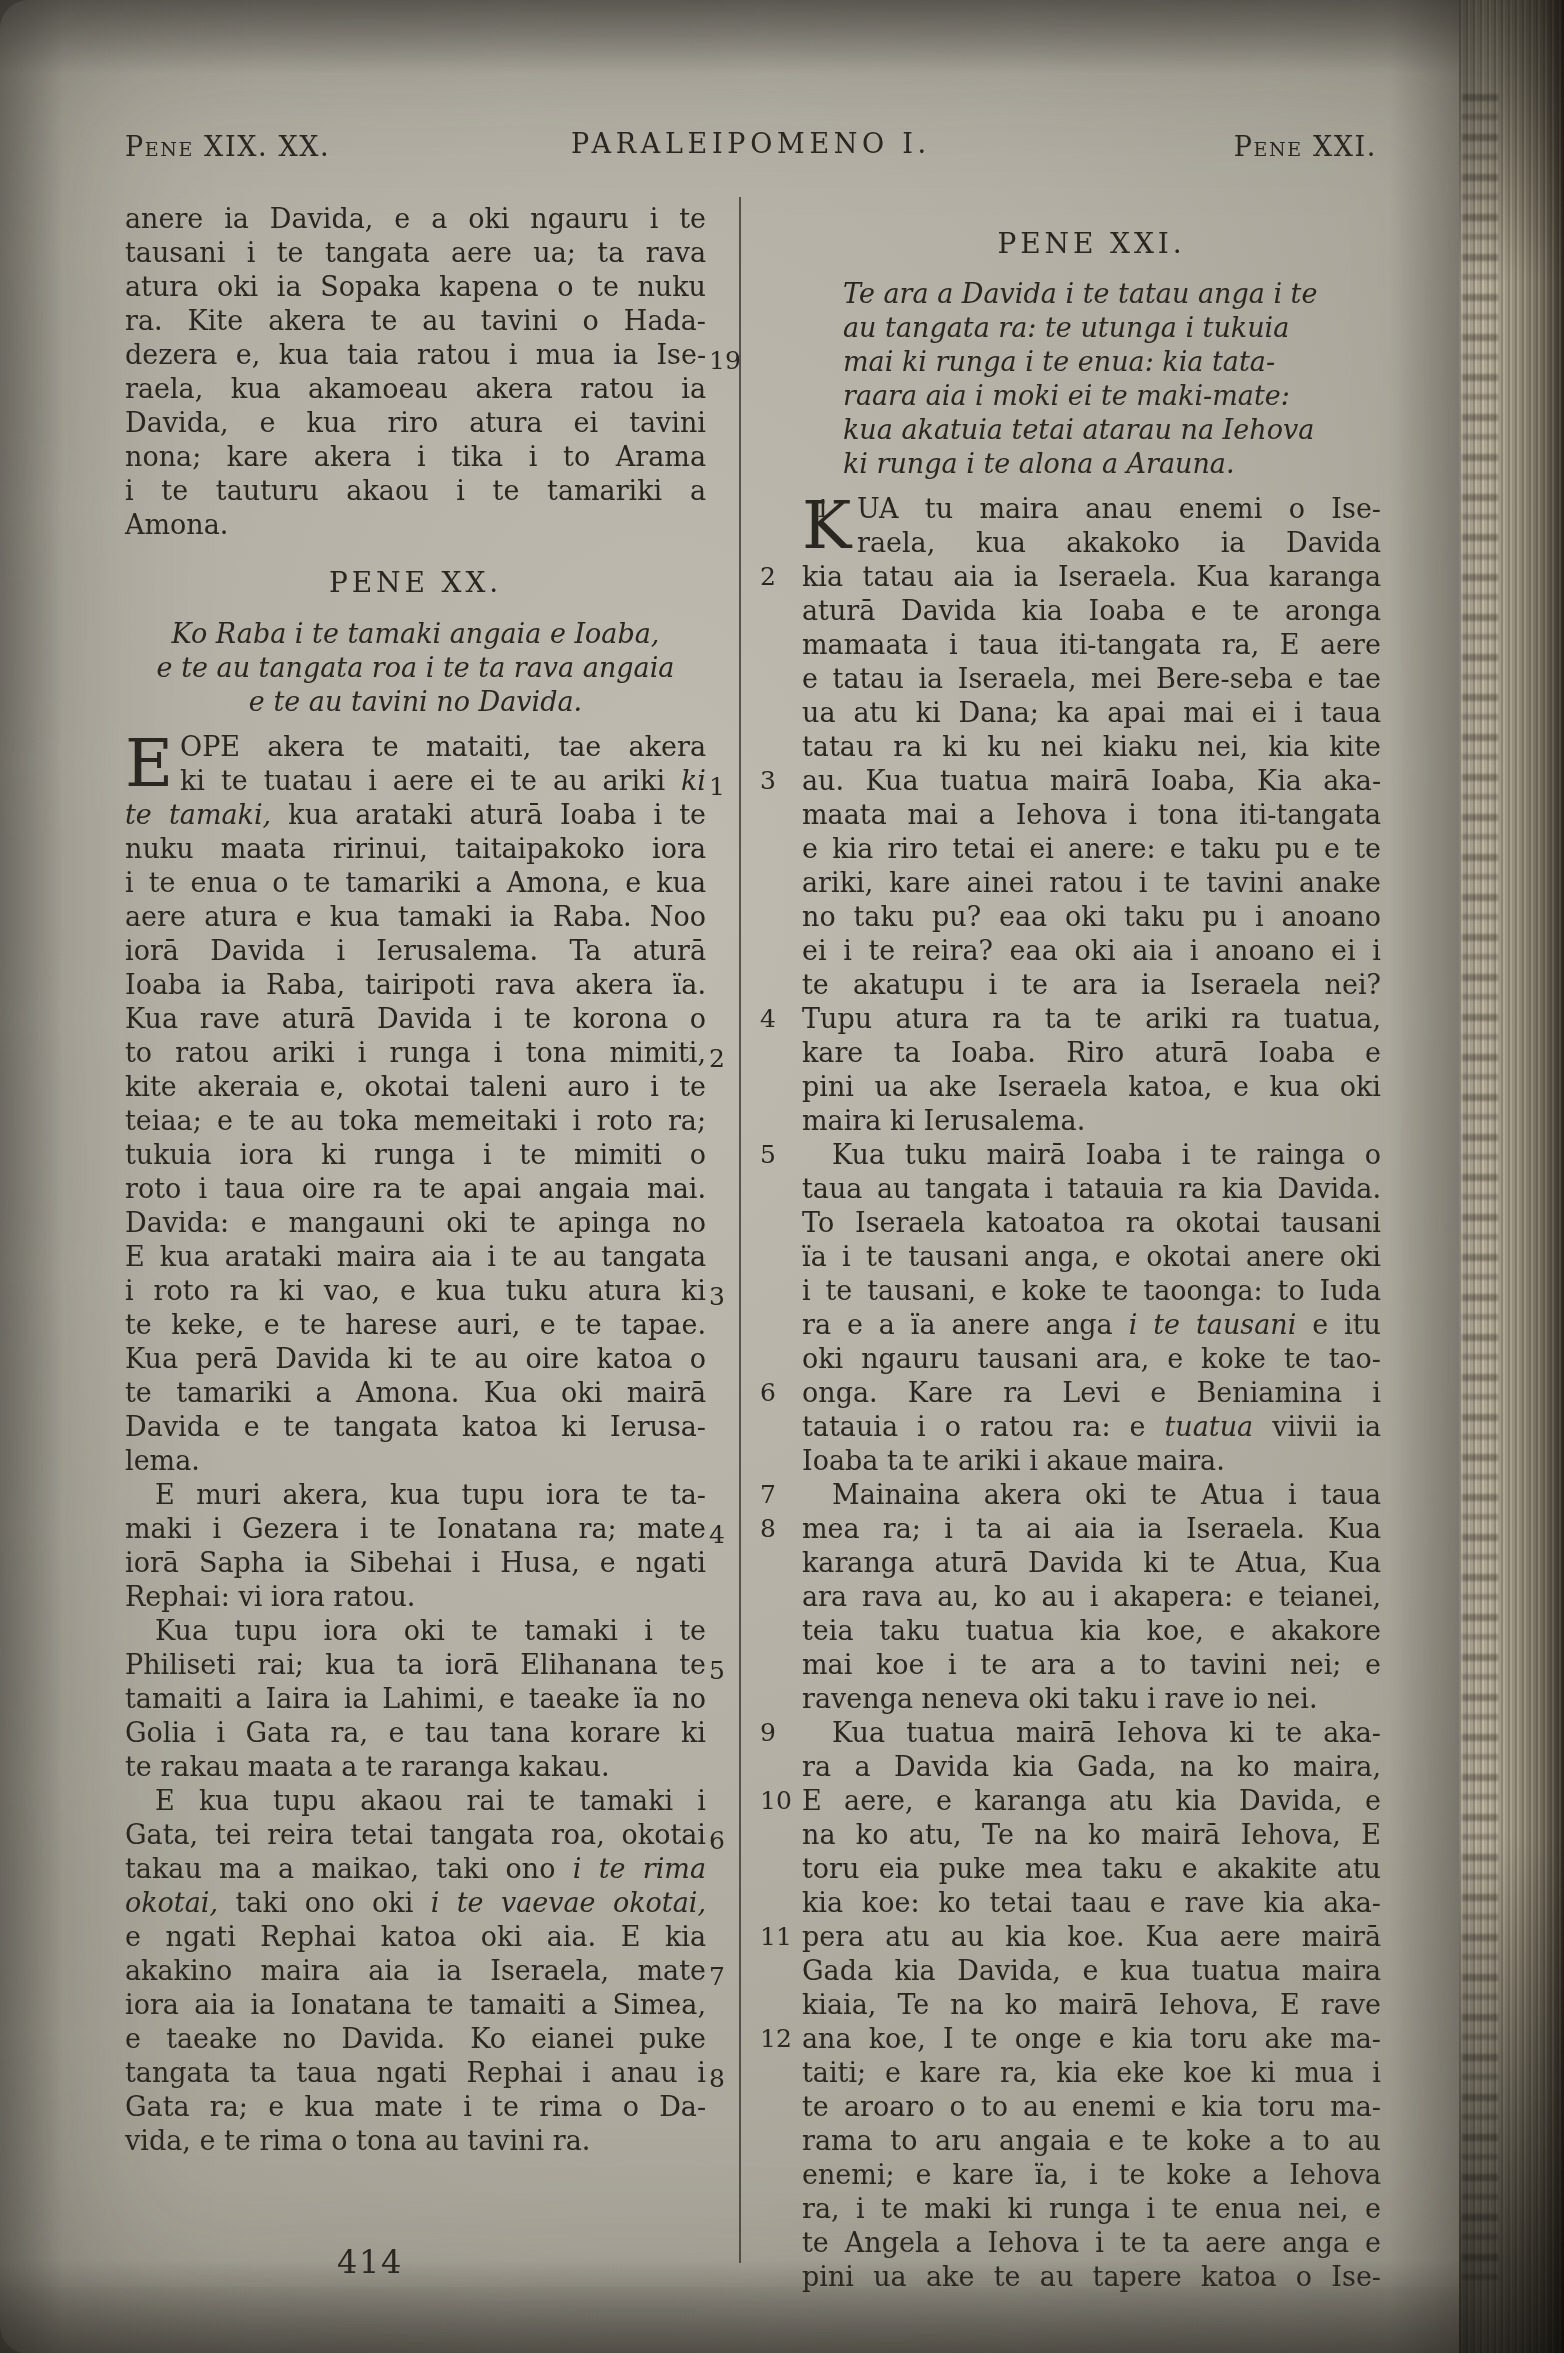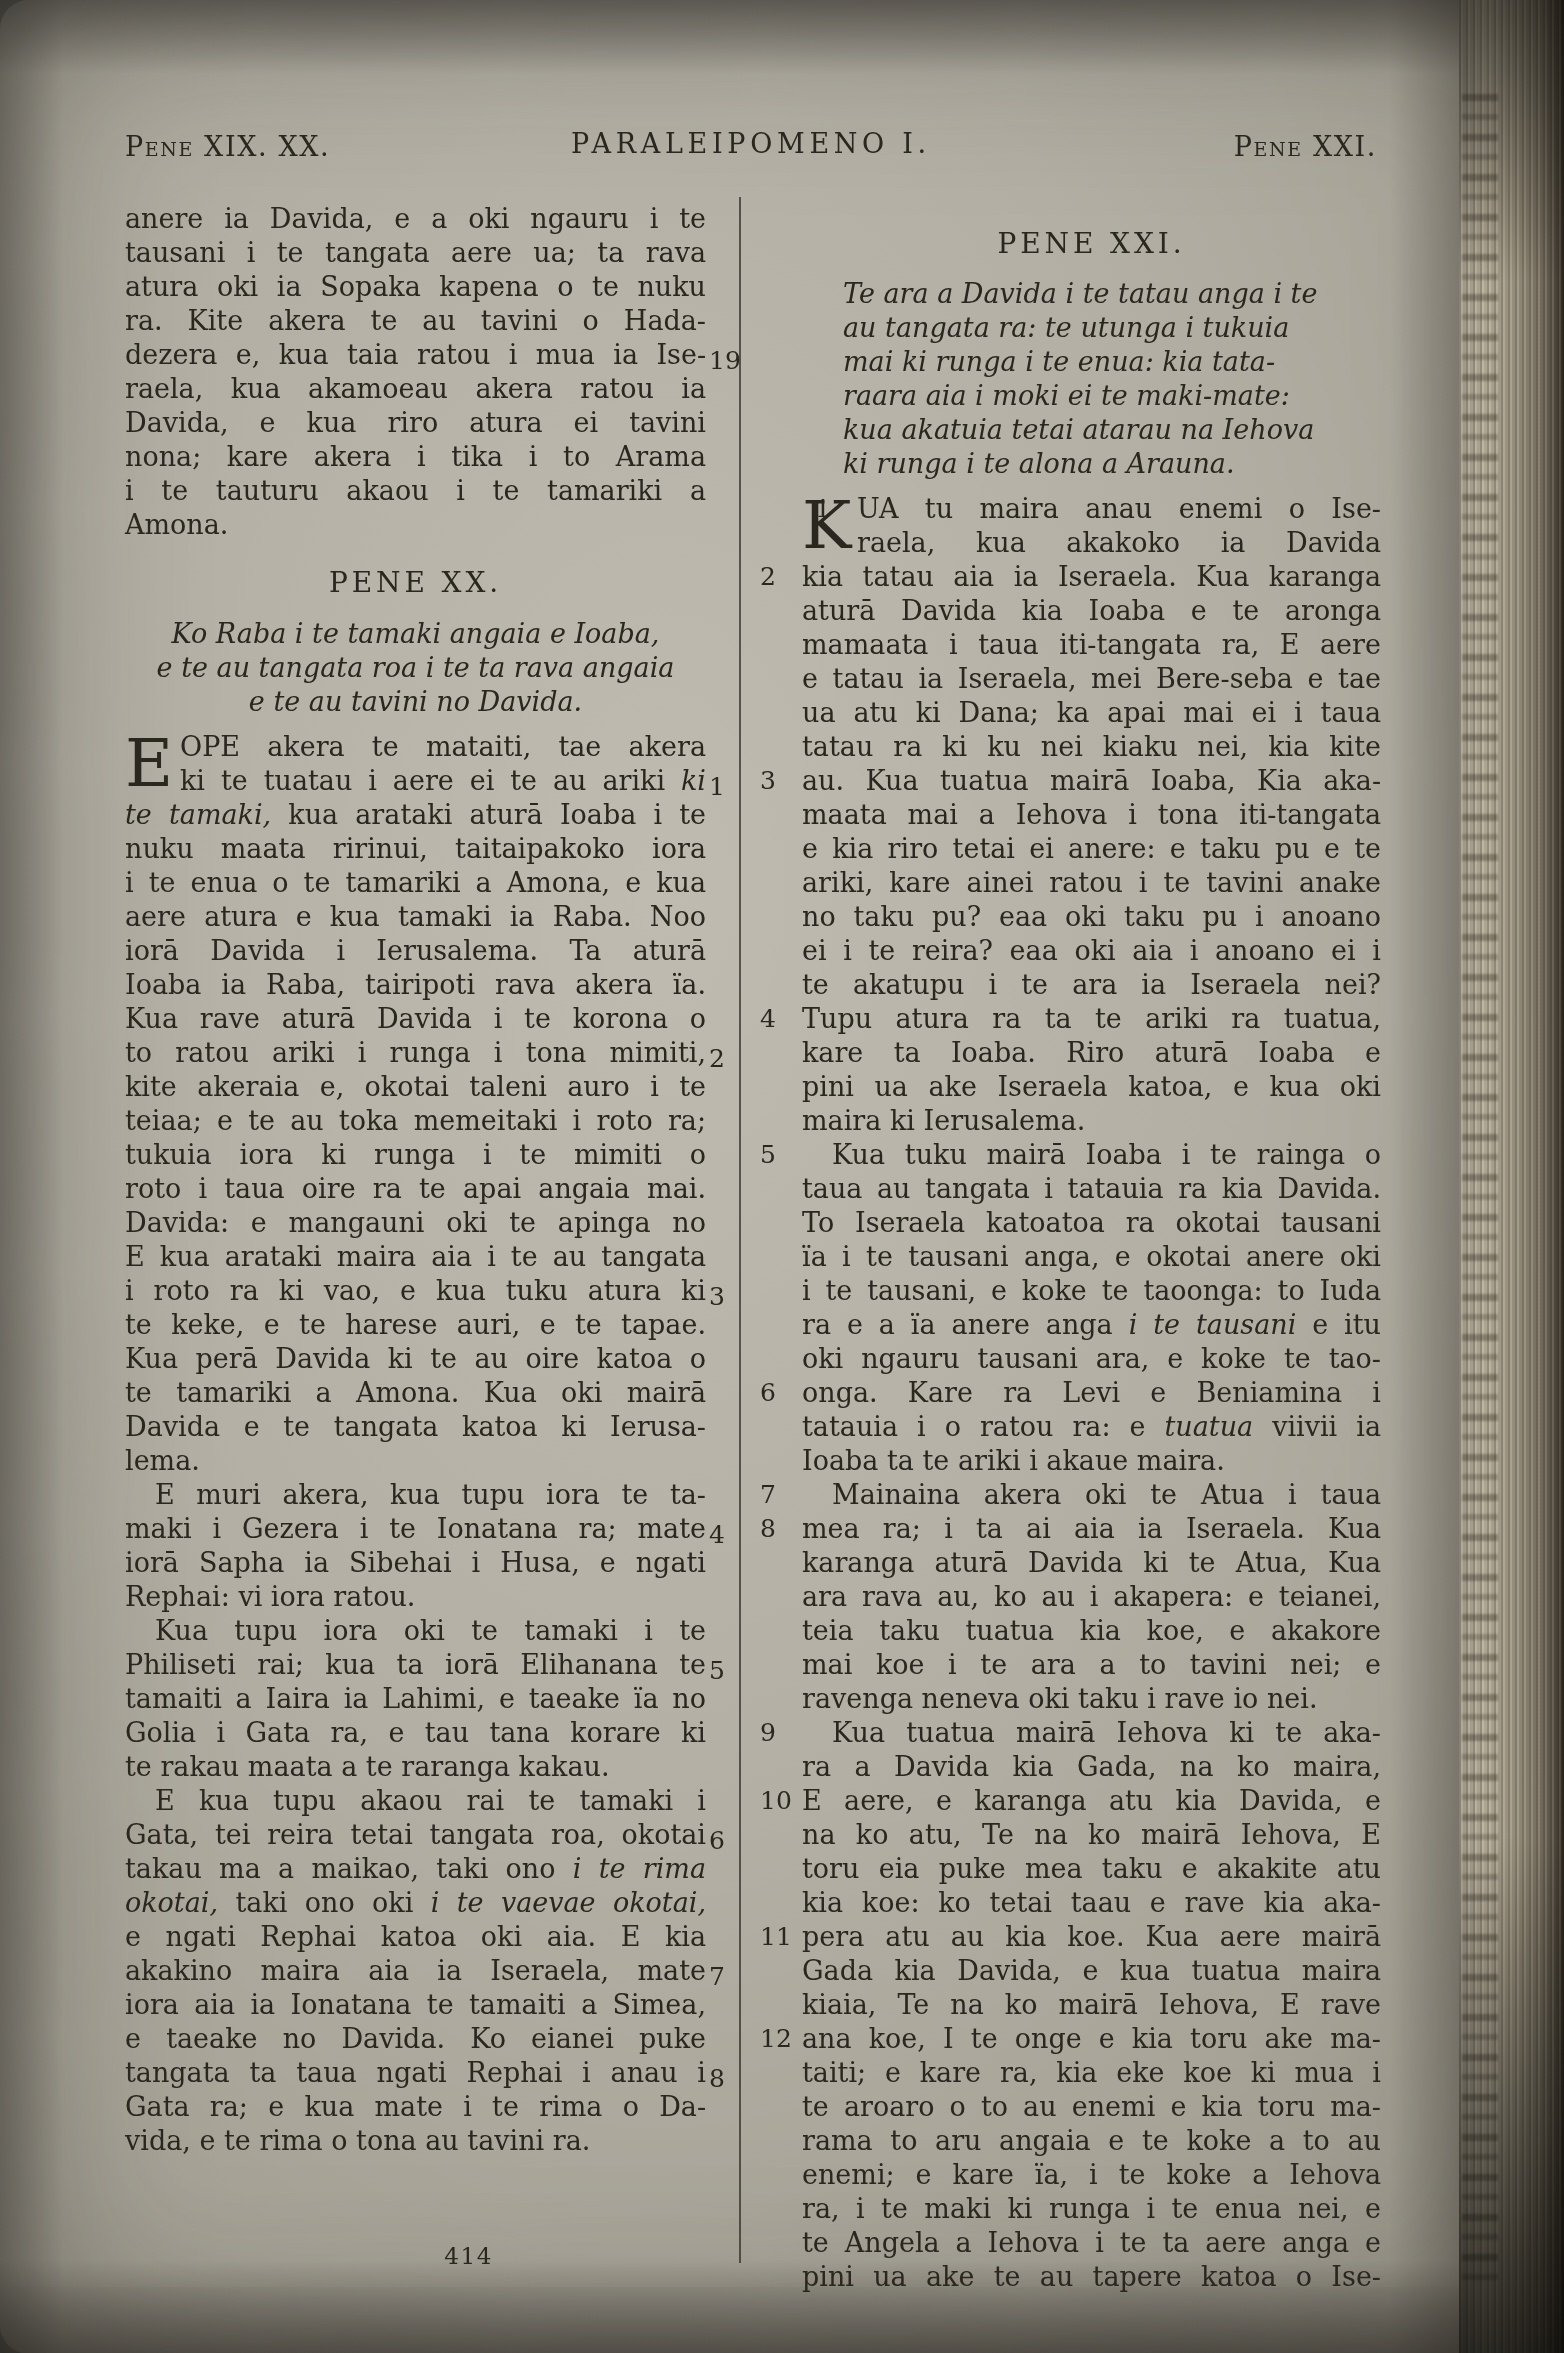--- a/index.html
+++ b/index.html
@@ -60,22 +60,22 @@
   .line.dc-pad{margin-left:55px;}
 
   .verse{
     position:absolute;top:0;font-size:25px;font-style:normal;line-height:34px;
     text-indent:0;
   }
   .verse.vright{right:-41px;width:38px;text-align:left;margin-top:40px;}
   .verse.vleft{left:-42px;width:38px;text-align:left;}
 
   .page-number{
-    position:absolute;left:337px;top:2243px;width:156px;text-align:right;
-    font-size:23px;letter-spacing:1.6px;
+    position:absolute;left:337px;top:2243px;width:156px;text-align:left;
+    font-size:32px;letter-spacing:1.6px;
   }
 
   .gutter-shadow{
     position:absolute;top:0;right:102px;width:74px;height:100%;
     background:linear-gradient(90deg, rgba(35,30,24,0) 0%, rgba(35,30,24,0.3) 100%);
   }
   .book-edge{
     position:absolute;top:0;right:0;width:106px;height:100%;
     background:linear-gradient(90deg,#a39c8c 0%,#b5ad99 25%,#978f7d 55%,#746d5e 78%,#463f35 93%,#1f1b15 100%);
   }

